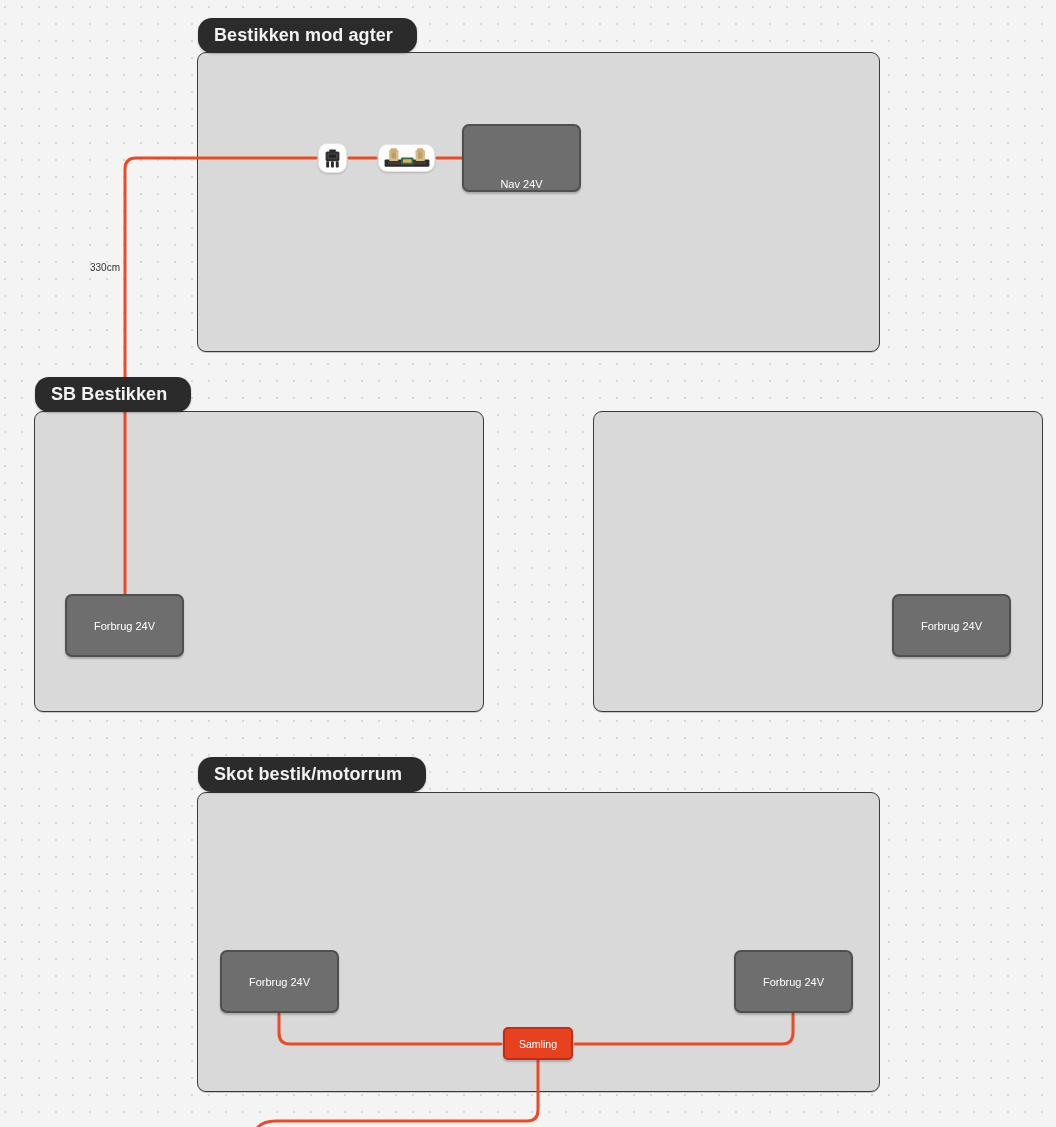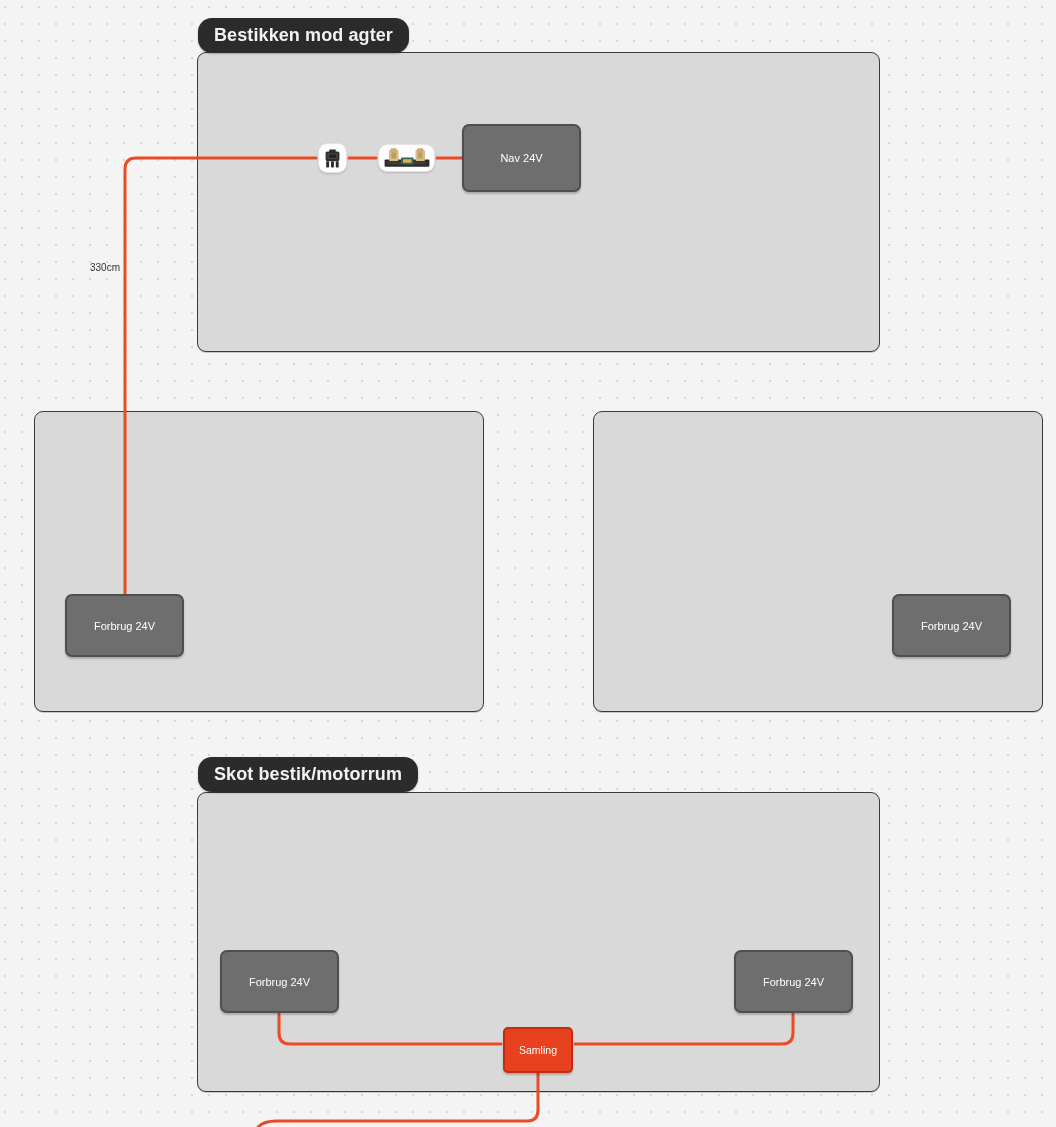--- a/index.html
+++ b/index.html
@@ -34,21 +34,21 @@
 
   
   .group-title {
     position: absolute;
     background: #2b2b2b;
     color: #f2f2f2;
     font-size: 18px;
     font-weight: bold;
     letter-spacing: .1px;
     line-height: 1;
-    padding: 8px 16px 9px 16px;
+    padding: 8px 24px 9px 16px;
     border-radius: 14px;
     white-space: nowrap;
     z-index: 40;
     box-shadow: 0 1px 2px rgba(0,0,0,.25);
   }
 
   
   .node {
     position: absolute;
     box-sizing: border-box;
@@ -154,42 +154,43 @@
       <rect x="19.0" y="11.2" width="8.5" height="3.6" rx="0.6" fill="#d8b25a"></rect>
       <rect x="5.0" y="2.0" width="9.5" height="11.0" rx="1.3" fill="#d6bd86"></rect>
       <rect x="6.6" y="0.3" width="6.2" height="4.2" rx="1" fill="#c9ad74"></rect>
       <rect x="7.4" y="4.4" width="4.6" height="6.0" rx="0.7" fill="#b99d63"></rect>
       <rect x="31.5" y="2.0" width="9.5" height="11.0" rx="1.3" fill="#d6bd86"></rect>
       <rect x="33.1" y="0.3" width="6.2" height="4.2" rx="1" fill="#c9ad74"></rect>
       <rect x="33.9" y="4.4" width="4.6" height="6.0" rx="0.7" fill="#b99d63"></rect>
     </svg>
   </div>
 
-  <div class="node node-gray" style="left:462px; top:124px; width:119px; height:68px;">
+  <div class="node node-gray" style="left:462px; top:124px; width:119px; height:68px;align-items:flex-end;">
     <span>Nav 24V</span>
   </div>
 
   <div class="node node-gray" style="left:65px; top:594px; width:119px; height:63px;">
     <span>Forbrug 24V</span>
   </div>
 
   <div class="node node-gray" style="left:892px; top:594px; width:119px; height:63px;">
     <span>Forbrug 24V</span>
   </div>
 
   <div class="node node-gray" style="left:220px; top:950px; width:119px; height:63px;">
     <span>Forbrug 24V</span>
   </div>
 
   <div class="node node-gray" style="left:734px; top:950px; width:119px; height:63px;">
     <span>Forbrug 24V</span>
   </div>
 
-  <div class="node node-orange" style="left:503px; top:1027px; width:70px; height:46px;">
+  <div class="node node-orange" style="left:503px; top:1027px; width:70px; height:33px;">
     <span>Samling</span>
   </div>
 
   <div class="len-label" style="left:90px; top:262px;">330cm</div>
 
   <div class="group-title" style="left:198px; top:18px;">Bestikken mod agter</div>
+  <div class="group-title" style="left:35px; top:377px;">SB Bestikken</div>
   <div class="group-title" style="left:198px; top:757px;text-align:right;">Skot bestik/motorrum</div>
 
 </div>
 
 </body></html>

